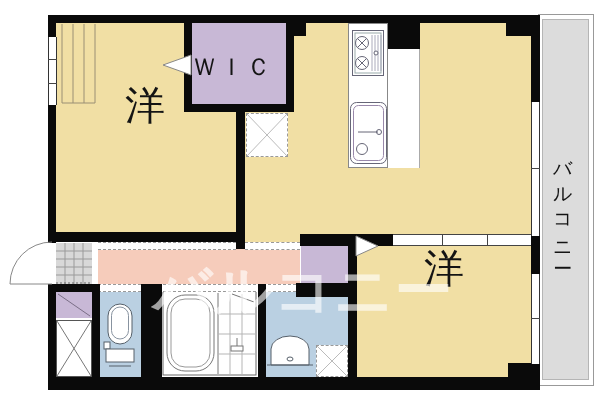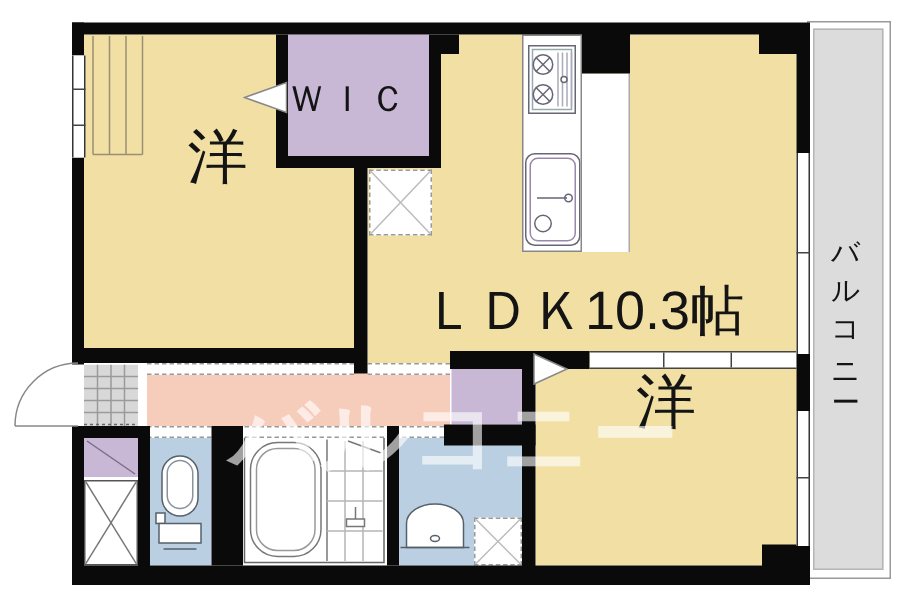--- a/index.html
+++ b/index.html
@@ -207,20 +207,19 @@
     <polygon points="29,1 29,21 1,11" fill="#fff" stroke="#888"></polygon>
   </svg>
   <svg class="abs" style="left:355px;top:235px;" width="24" height="22">
     <polygon points="1,1 23,11 1,21" fill="#fff" stroke="#888"></polygon>
   </svg>
 
   <div class="lbl" style="left:55px;top:80px;width:180px;font-size:40px;">
     <div>洋</div>
   </div>
   <div class="lbl" style="left:192px;top:52px;width:82px;font-size:24px;letter-spacing:3px;">ＷＩＣ</div>
-  <div class="lbl" style="left:243px;top:184px;width:292px;font-size:36px;white-space:nowrap;">ＬＤＫ10.3帖</div>
   <div class="lbl" style="left:357px;top:242px;width:174px;font-size:40px;line-height:1.3;">
     <div>洋</div>
   </div>
 
   <div id="watermark">バルコニー</div>
 
 </div>
 
 </body></html>

